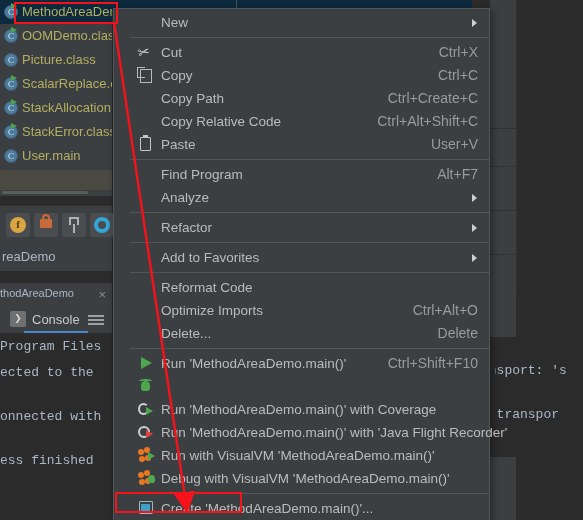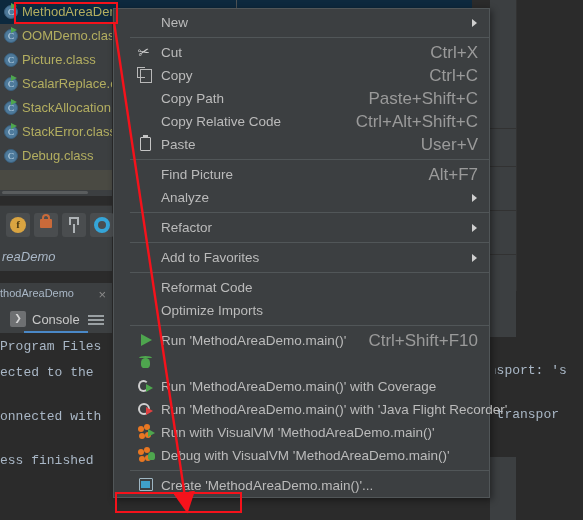--- a/index.html
+++ b/index.html
@@ -69,21 +69,21 @@
     border:2px solid #c96a3a;border-bottom:none;border-radius:4px 4px 0 0;box-sizing:border-box;}
   .ic-y{position:absolute;left:6px;top:4px;width:12px;height:16px;}
   .ic-y:before{content:"";position:absolute;left:5px;top:7px;width:2px;height:9px;background:#aeb3b6;}
   .ic-y:after{content:"";position:absolute;left:1px;top:0;width:10px;height:8px;
     border-left:2px solid #aeb3b6;border-top:2px solid #aeb3b6;border-right:2px solid #aeb3b6;
     box-sizing:border-box;transform:skewY(0deg);}
   .ic-o{position:absolute;left:4px;top:4px;width:16px;height:16px;border-radius:50%;
     border:4px solid #35a5d8;box-sizing:border-box;}
 
   
-  #filerow{position:absolute;left:0;top:245px;width:112px;height:26px;background:#3c3f41;font-style:italic;}
+  #filerow{position:absolute;left:0;top:245px;width:112px;height:26px;background:#3c3f41;}
   #filerow span{position:absolute;left:2px;top:4px;font-size:13px;color:#a9b7c6;white-space:nowrap;}
 
   
   #edtab{position:absolute;left:0;top:283px;width:112px;height:24px;background:#3c3f41;
          border-bottom:1px solid #2b2b2b;}
   #edtab .t{position:absolute;left:0px;top:4px;font-size:11px;color:#a9b7c6;white-space:nowrap;}
   #edtab .x{position:absolute;right:6px;top:4px;font-size:13px;color:#8a8a8a;}
 
   
   #contab{position:absolute;left:0;top:307px;width:112px;height:26px;background:#3c3f41;}
@@ -122,21 +122,21 @@
     position:absolute;left:113px;top:8px;width:377px;
     background:#3c3f41;border:1px solid #515658;box-sizing:border-box;
     box-shadow:2px 2px 7px rgba(0,0,0,.45);
     padding:2px 0 0 16px;
   }
   .mi{
     position:relative;height:23px;line-height:23px;
     font-size:13.5px;color:#bbbbbb;white-space:nowrap;cursor:default;
   }
   .mi .txt{position:absolute;left:31px;top:0;}
-  .mi .acc{position:absolute;right:11px;top:0;color:#9a9a9a;font-size:17px;}
+  .mi .acc{position:absolute;right:11px;top:0;color:#9a9a9a;font-size:14px;}
   .mi .arrow{position:absolute;right:12px;top:8px;width:0;height:0;
     border-left:5px solid #cfcfcf;border-top:4px solid transparent;border-bottom:4px solid transparent;}
   .msep{height:1px;background:#515658;margin:3px 0;}
   .mi .mic{position:absolute;left:8px;top:3px;width:17px;height:17px;}
 
   
   .g-cut:before{content:"\2702";position:absolute;left:0;top:-3px;font-size:14px;color:#cfcfcf;
      transform:rotate(-12deg);}
   .g-copy{border:1.5px solid #b9b9b9;width:10px!important;height:12px!important;left:10px!important;top:5px!important;}
   .g-copy:before{content:"";position:absolute;left:-4px;top:-3px;width:8px;height:11px;
@@ -211,21 +211,21 @@
       <span class="runmark"></span>
       <span class="lbl">StackAllocation.</span>
     </div>
     <div class="tnode">
       <span class="cicon"></span>
       <span class="runmark"></span>
       <span class="lbl">StackError.class</span>
     </div>
     <div class="tnode">
       <span class="cicon"></span>
-      <span class="lbl">Debug.class</span>
+      <span class="lbl">User.main</span>
     </div>
     <div class="tnode plain">
       <span class="lbl">leetCode</span>
     </div>
     <div class="tnode plain dim">
       
     </div>
   </div>
   <div id="metainf"></div>
   <div id="treescroll">
@@ -303,36 +303,36 @@
     <span class="txt">Cut</span>
     <span class="acc">Ctrl+X</span>
   </div>
   <div class="mi">
     <span class="mic g-copy"></span>
     <span class="txt">Copy</span>
     <span class="acc">Ctrl+C</span>
   </div>
   <div class="mi">
     <span class="txt">Copy Path</span>
-    <span class="acc">Paste+Shift+C</span>
+    <span class="acc">Ctrl+Create+C</span>
   </div>
   <div class="mi">
     <span class="txt">Copy Relative Code</span>
     <span class="acc">Ctrl+Alt+Shift+C</span>
   </div>
   <div class="mi">
     <span class="mic g-paste"></span>
     <span class="txt">Paste</span>
     <span class="acc">User+V</span>
   </div>
 
   <div class="msep"></div>
 
   <div class="mi">
-    <span class="txt">Find Picture</span>
+    <span class="txt">Find Program</span>
     <span class="acc">Alt+F7</span>
   </div>
   <div class="mi">
     <span class="txt">Analyze</span>
     <span class="arrow"></span>
   </div>
 
   <div class="msep"></div>
 
   <div class="mi">
@@ -347,20 +347,25 @@
     <span class="arrow"></span>
   </div>
 
   <div class="msep"></div>
 
   <div class="mi">
     <span class="txt">Reformat Code</span>
   </div>
   <div class="mi">
     <span class="txt">Optimize Imports</span>
+    <span class="acc">Ctrl+Alt+O</span>
+  </div>
+  <div class="mi">
+    <span class="txt">Delete...</span>
+    <span class="acc">Delete</span>
   </div>
 
   <div class="msep"></div>
 
   <div class="mi">
     <span class="mic g-run"></span>
     <span class="txt">Run 'MethodAreaDemo.main()'</span>
     <span class="acc">Ctrl+Shift+F10</span>
   </div>
   <div class="mi">

